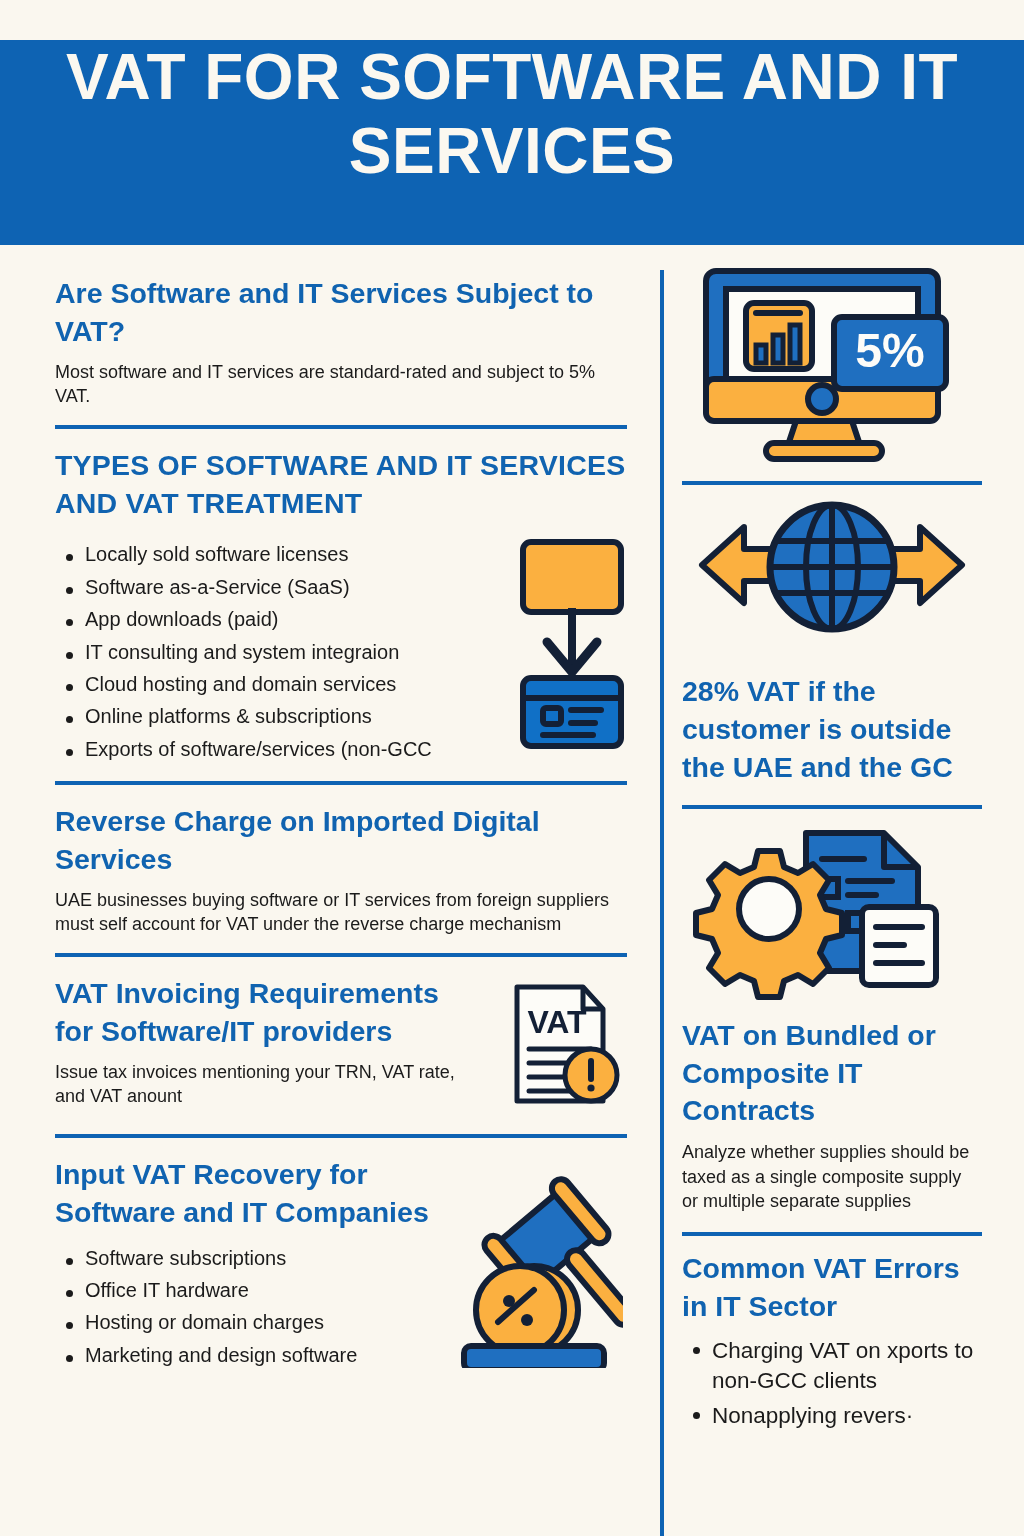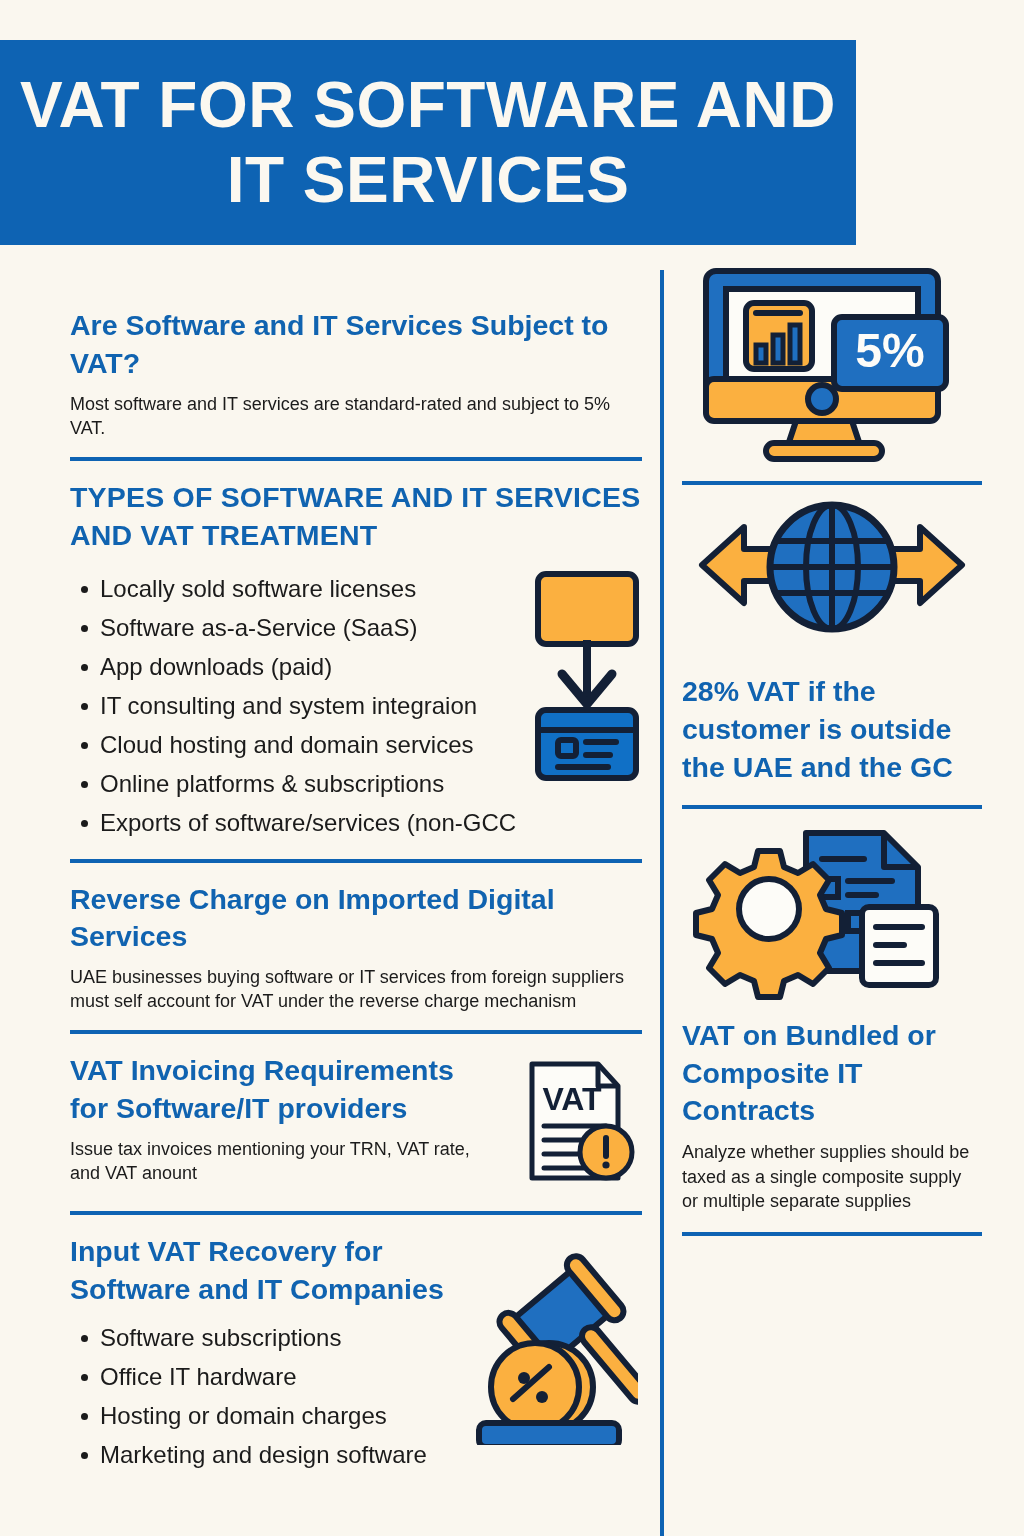--- a/index.html
+++ b/index.html
@@ -6,51 +6,51 @@
   body{
     width:1024px;height:1536px;overflow:hidden;
     background:#faf7ef;
     font-family:"Liberation Sans", sans-serif;
     -webkit-font-smoothing:antialiased;
   }
   .page{position:relative;width:1024px;height:1536px;overflow:hidden;background:#faf7ef;}
 
   
   .header{
-    position:absolute;left:0;top:40px;width:856px;height:205px;
-    background:#0e63b3;display:flex;align-items:center;justify-content:center;
+    position:absolute;left:0;top:40px;width:1024px;height:205px;
+    background:#0e63b3;display:flex;justify-content:center;
   }
   .header h1{
     margin:0;color:#fbf8f0;font-weight:bold;font-size:64px;line-height:1.16;
     letter-spacing:.5px;text-align:center;max-width:900px;
   }
 
   
   .body-area{position:absolute;left:0;top:245px;width:1024px;height:1291px;}
   .vdivider{position:absolute;left:660px;top:25px;width:4px;height:1266px;background:#0e63b3;}
 
-  .col-left{position:absolute;left:70px;top:30px;width:572px;margin-top:32px;}
+  .col-left{position:absolute;left:55px;top:30px;width:572px;}
   .col-right{position:absolute;left:682px;top:20px;width:300px;}
 
   .hr{height:4px;background:#0e63b3;margin:16px 0 18px 0;}
   .hr.right{margin:18px 0 14px 0;}
 
   h2.blue{
     margin:0 0 10px 0;color:#1063b0;font-weight:bold;font-size:28.5px;line-height:1.33;
   }
   h2.blue.caps{font-size:28.5px;letter-spacing:.2px;}
 
   p.body{
     margin:0;color:#1b1b1b;font-size:18px;line-height:1.33;font-weight:normal;
   }
   p.body.sm{font-size:18px;line-height:1.36;}
 
   ul.bul{margin:6px 0 0 0;padding:0 0 0 30px;list-style:none;}
   ul.bul li{
-    position:relative;color:#1b1b1b;font-size:24px;line-height:1.62;
+    position:relative;color:#1b1b1b;font-size:20px;line-height:1.62;
   }
   ul.bul li::before{
     content:"";position:absolute;left:-19px;top:16px;width:7px;height:7px;
     border-radius:50%;background:#1b1b1b;
   }
   ul.bul.sm li{font-size:22.5px;line-height:1.37;margin-bottom:4px;}
   ul.bul.sm li::before{top:11px;}
 
   .row{display:flex;align-items:flex-start;justify-content:space-between;gap:8px;}
   .row .txt{flex:1 1 auto;}
@@ -237,16 +237,23 @@
             <path d="M188 122 H216" stroke="#132036" stroke-width="6" stroke-linecap="round"></path>
             <path d="M188 140 H234" stroke="#132036" stroke-width="6" stroke-linecap="round"></path>
           </svg>
         </div>
         <h2 class="blue" style="margin-top:14px;">VAT on Bundled or Composite IT Contracts</h2>
         <p class="body sm">Analyze whether supplies should be taxed as a single composite supply or multiple separate supplies</p>
       </div>
 
       <div class="hr right"></div>
 
+      <div>
+        <h2 class="blue">Common VAT Errors in IT Sector</h2>
+        <ul class="bul sm">
+          <li>Charging VAT on xports to non-GCC clients</li>
+          <li>Nonapplying revers·</li>
+        </ul>
+      </div>
 
     </div>
   </div>
 </div>
 
 </body></html>

